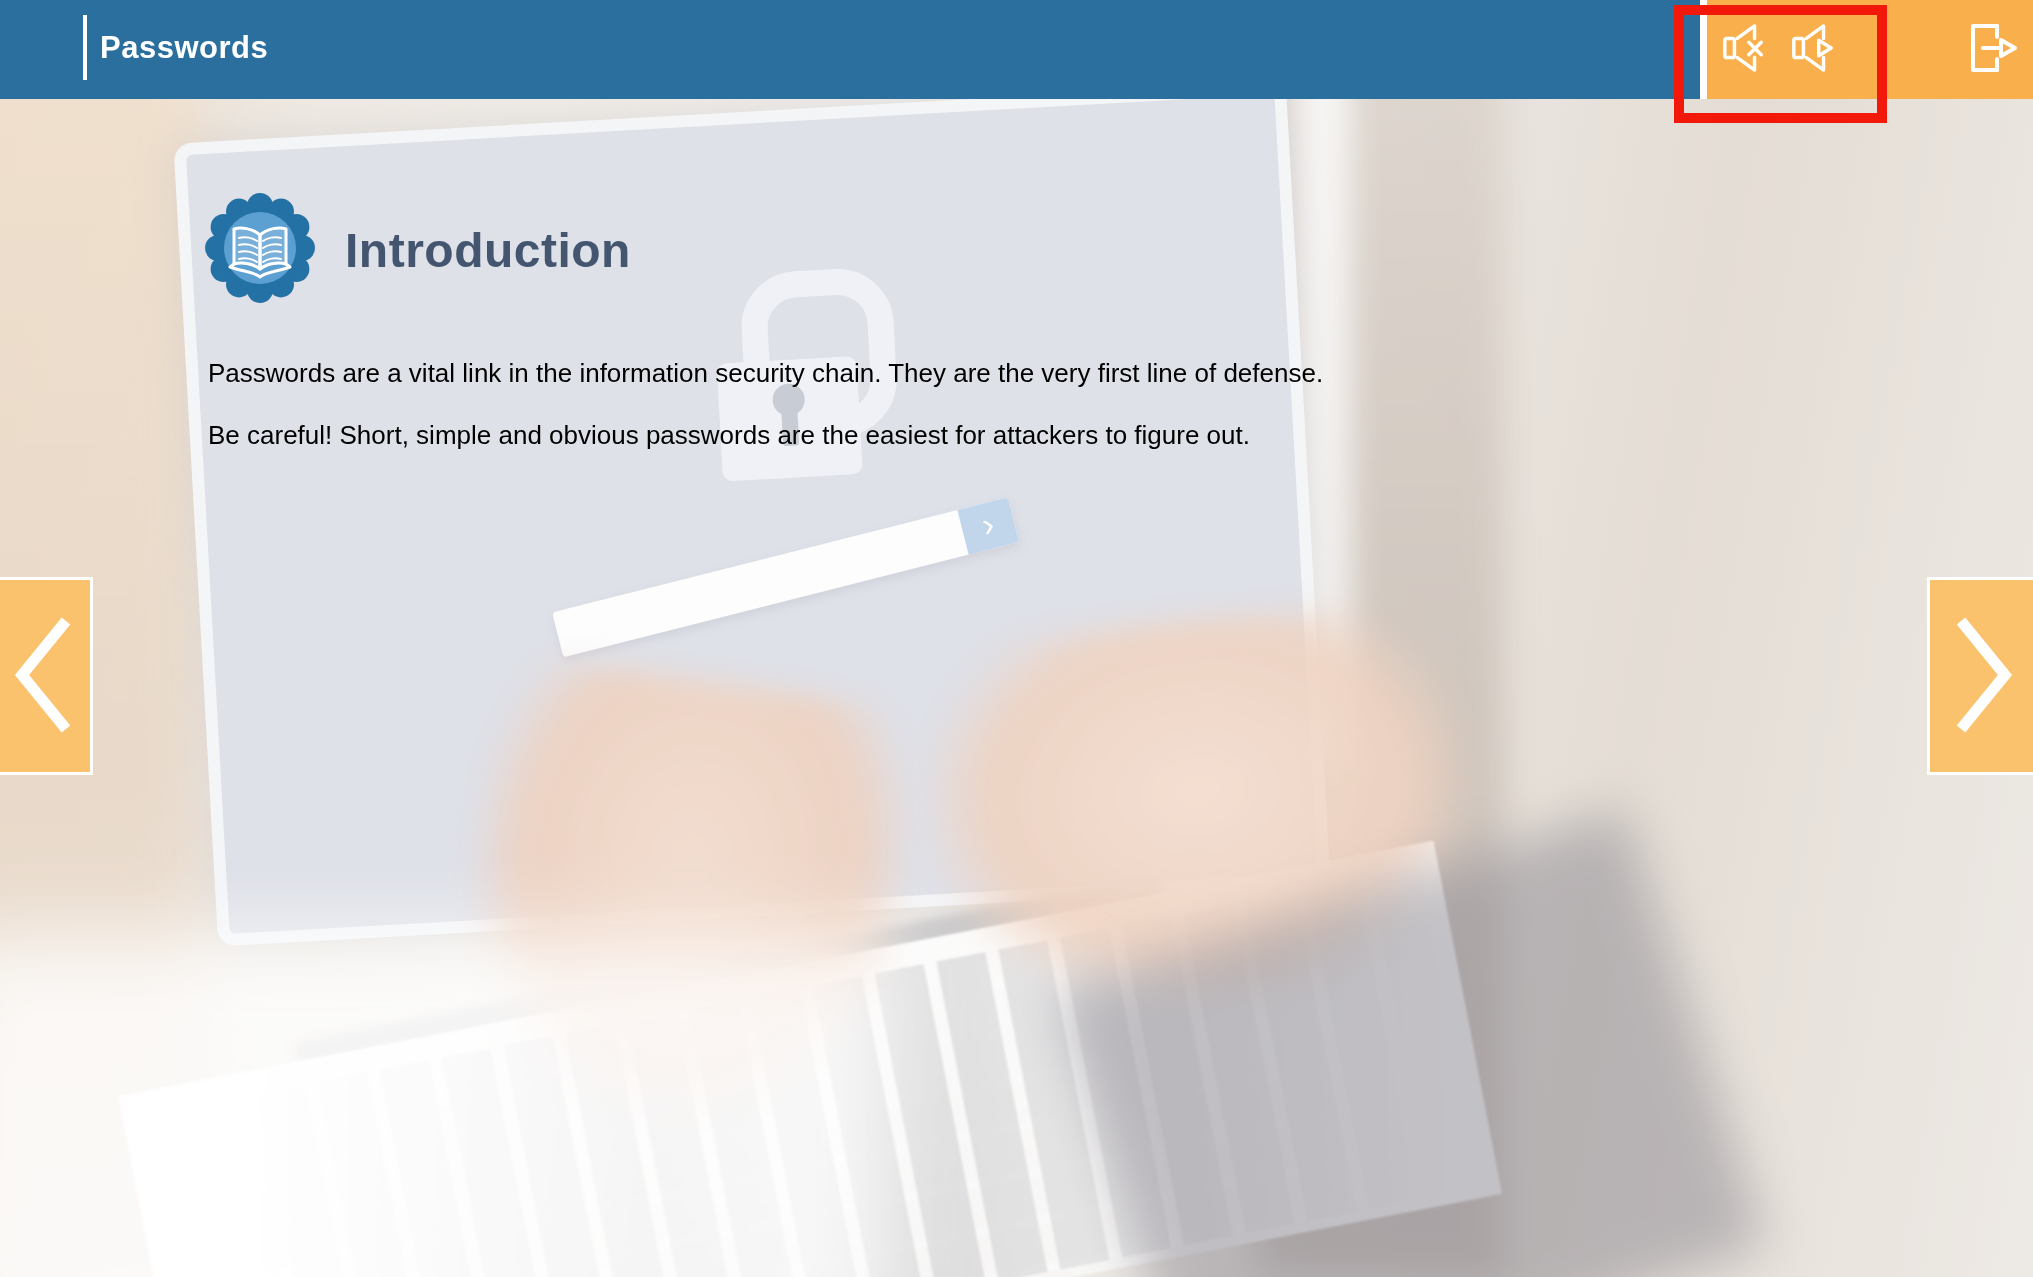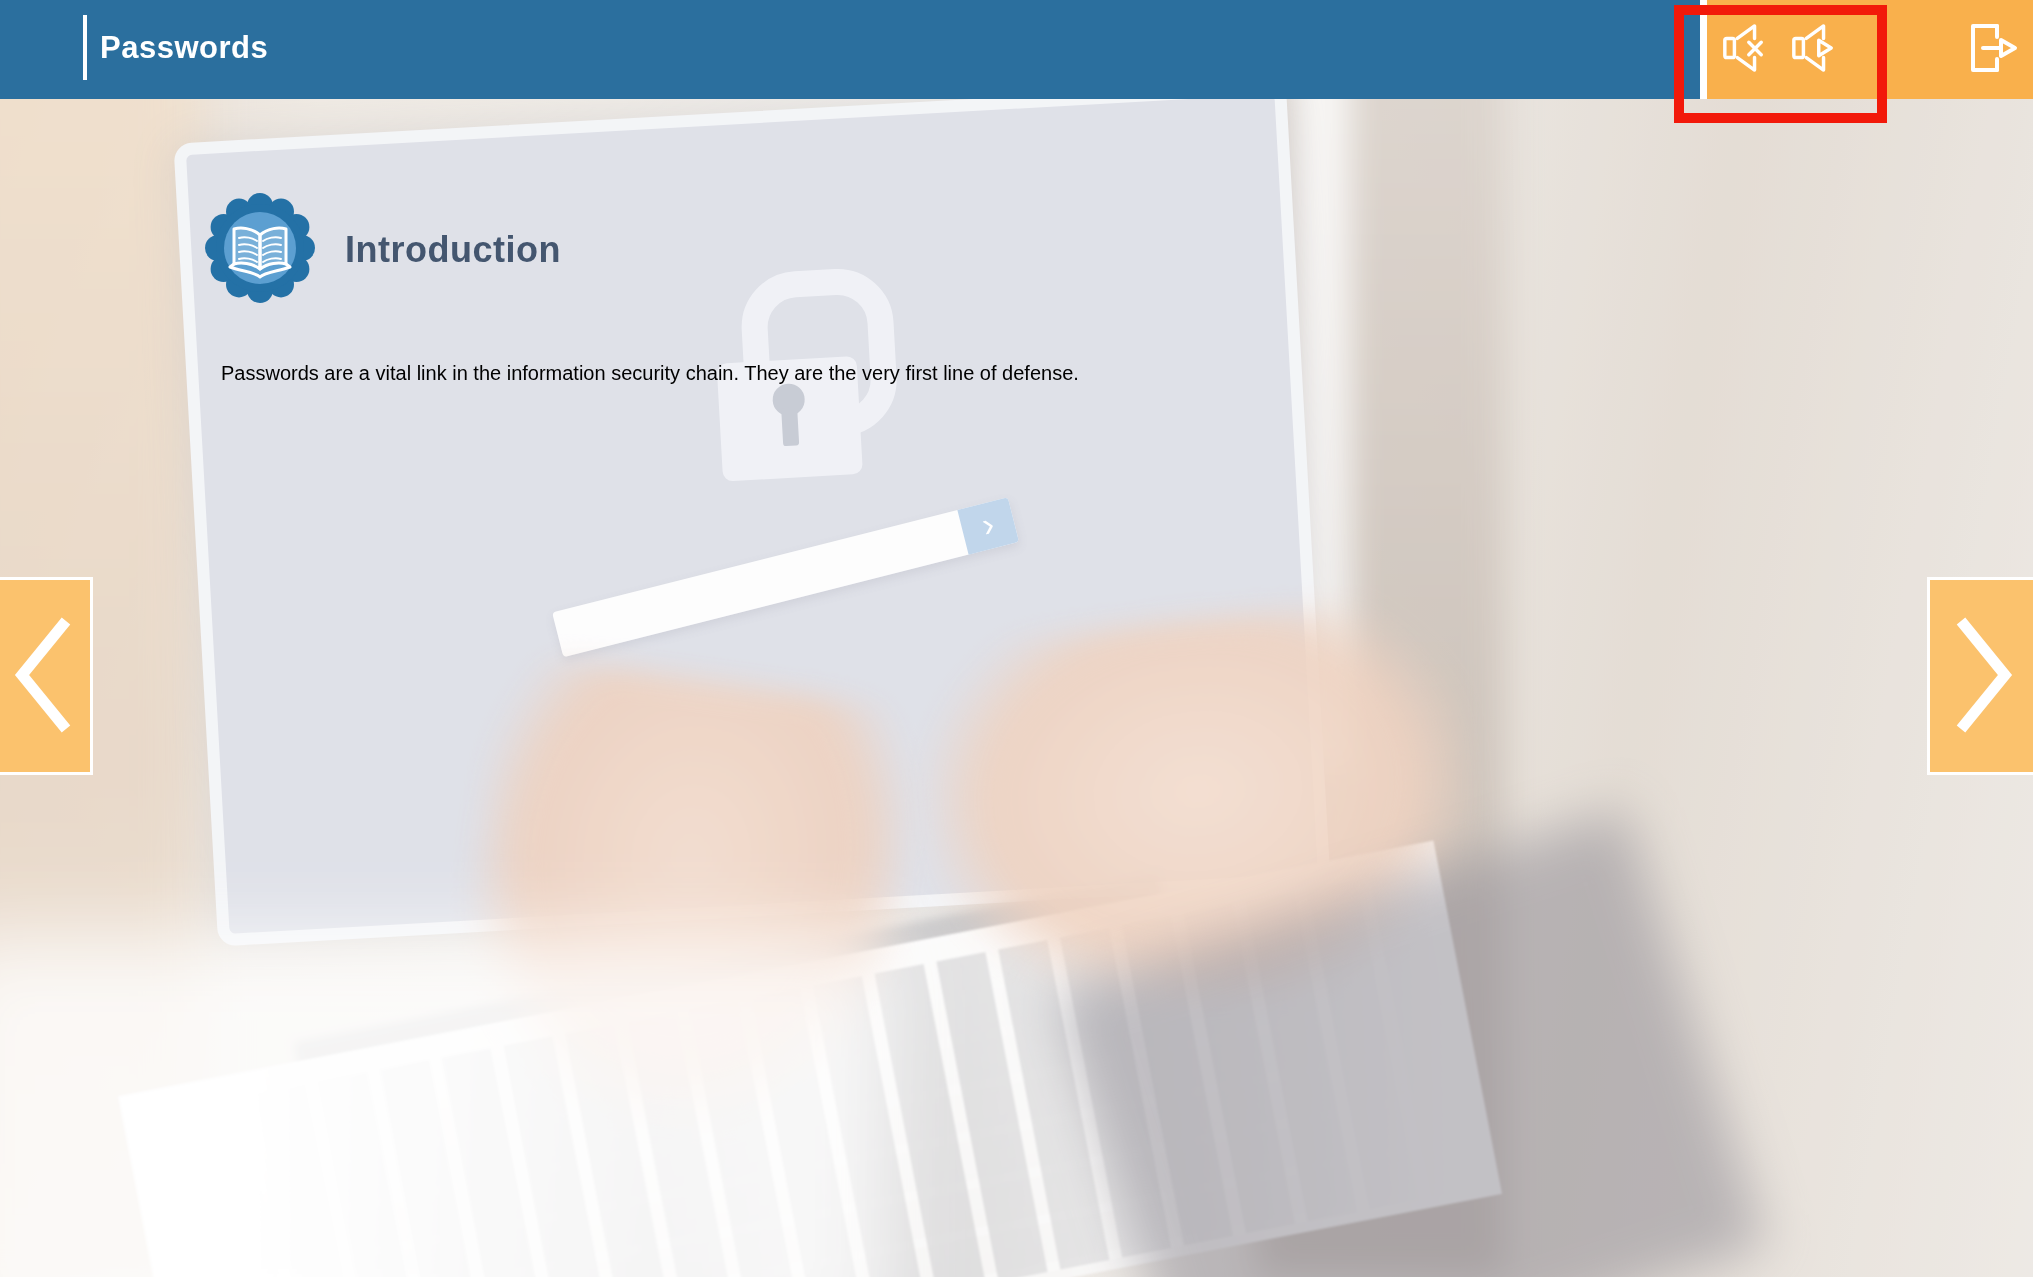--- a/index.html
+++ b/index.html
@@ -56,23 +56,23 @@
       display:flex;align-items:center;}
   .icon-btn{background:none;border:none;padding:0;margin:0;cursor:pointer;display:flex;align-items:center;justify-content:center;}
   .mute-btn{margin-left:14px;}
   .play-btn{margin-left:23px;}
   .exit-btn{position:absolute;right:14px;top:0;height:99px;}
   
   .annotation{position:absolute;left:1674px;top:5px;width:213px;height:118px;
       border:10px solid #F2190A;box-sizing:border-box;z-index:6;pointer-events:none;}
   
   .heading-row{position:absolute;left:205px;top:195px;height:110px;display:flex;align-items:center;gap:30px;z-index:4;}
-  .page-heading{font-size:36px;font-weight:bold;color:#44566F;letter-spacing:.5px;}
+  .page-heading{font-size:48px;font-weight:bold;color:#44566F;letter-spacing:.5px;}
   .paragraphs{position:absolute;left:205px;top:358px;width:1640px;z-index:4;color:#000;}
-  .paragraphs p{margin:0 0 32px 16px;font-size:20px;line-height:30px;}
+  .paragraphs p{margin:0 0 32px 3px;font-size:26px;line-height:30px;}
   .paragraphs .text-line{white-space:nowrap;}
   
   .nav-btn{position:absolute;top:577px;height:198px;background:#FBC26D;border:3px solid #fff;
       z-index:4;cursor:pointer;display:flex;align-items:center;justify-content:center;padding:0;}
   .prev-btn{left:0;width:93px;border-left:none;}
   .next-btn{right:0;width:106px;border-right:none;}
 </style>
 </head>
 <body>
 
@@ -184,20 +184,23 @@
     </span>
     <h2 class="page-heading" style="margin:0">Introduction</h2>
   </div>
 
   <div class="paragraphs">
     <p>
       <span class="text-line">Passwords are a vital link in the information security chain. They are the very first line of defense.</span>
     </p>
     <p>
     </p>
+    <p>
+      <span class="text-line">Be careful! Short, simple and obvious passwords are the easiest for attackers to figure out.</span>
+    </p>
   </div>
 
   <button class="nav-btn prev-btn" aria-label="previous">
     <span>
       <svg width="66" height="124" viewBox="0 0 66 124" fill="none" stroke="#fff" stroke-width="11" stroke-linejoin="miter">
         <polyline points="54,8 10,62 54,116"></polyline>
       </svg>
     </span>
   </button>
   <button class="nav-btn next-btn" aria-label="next">

